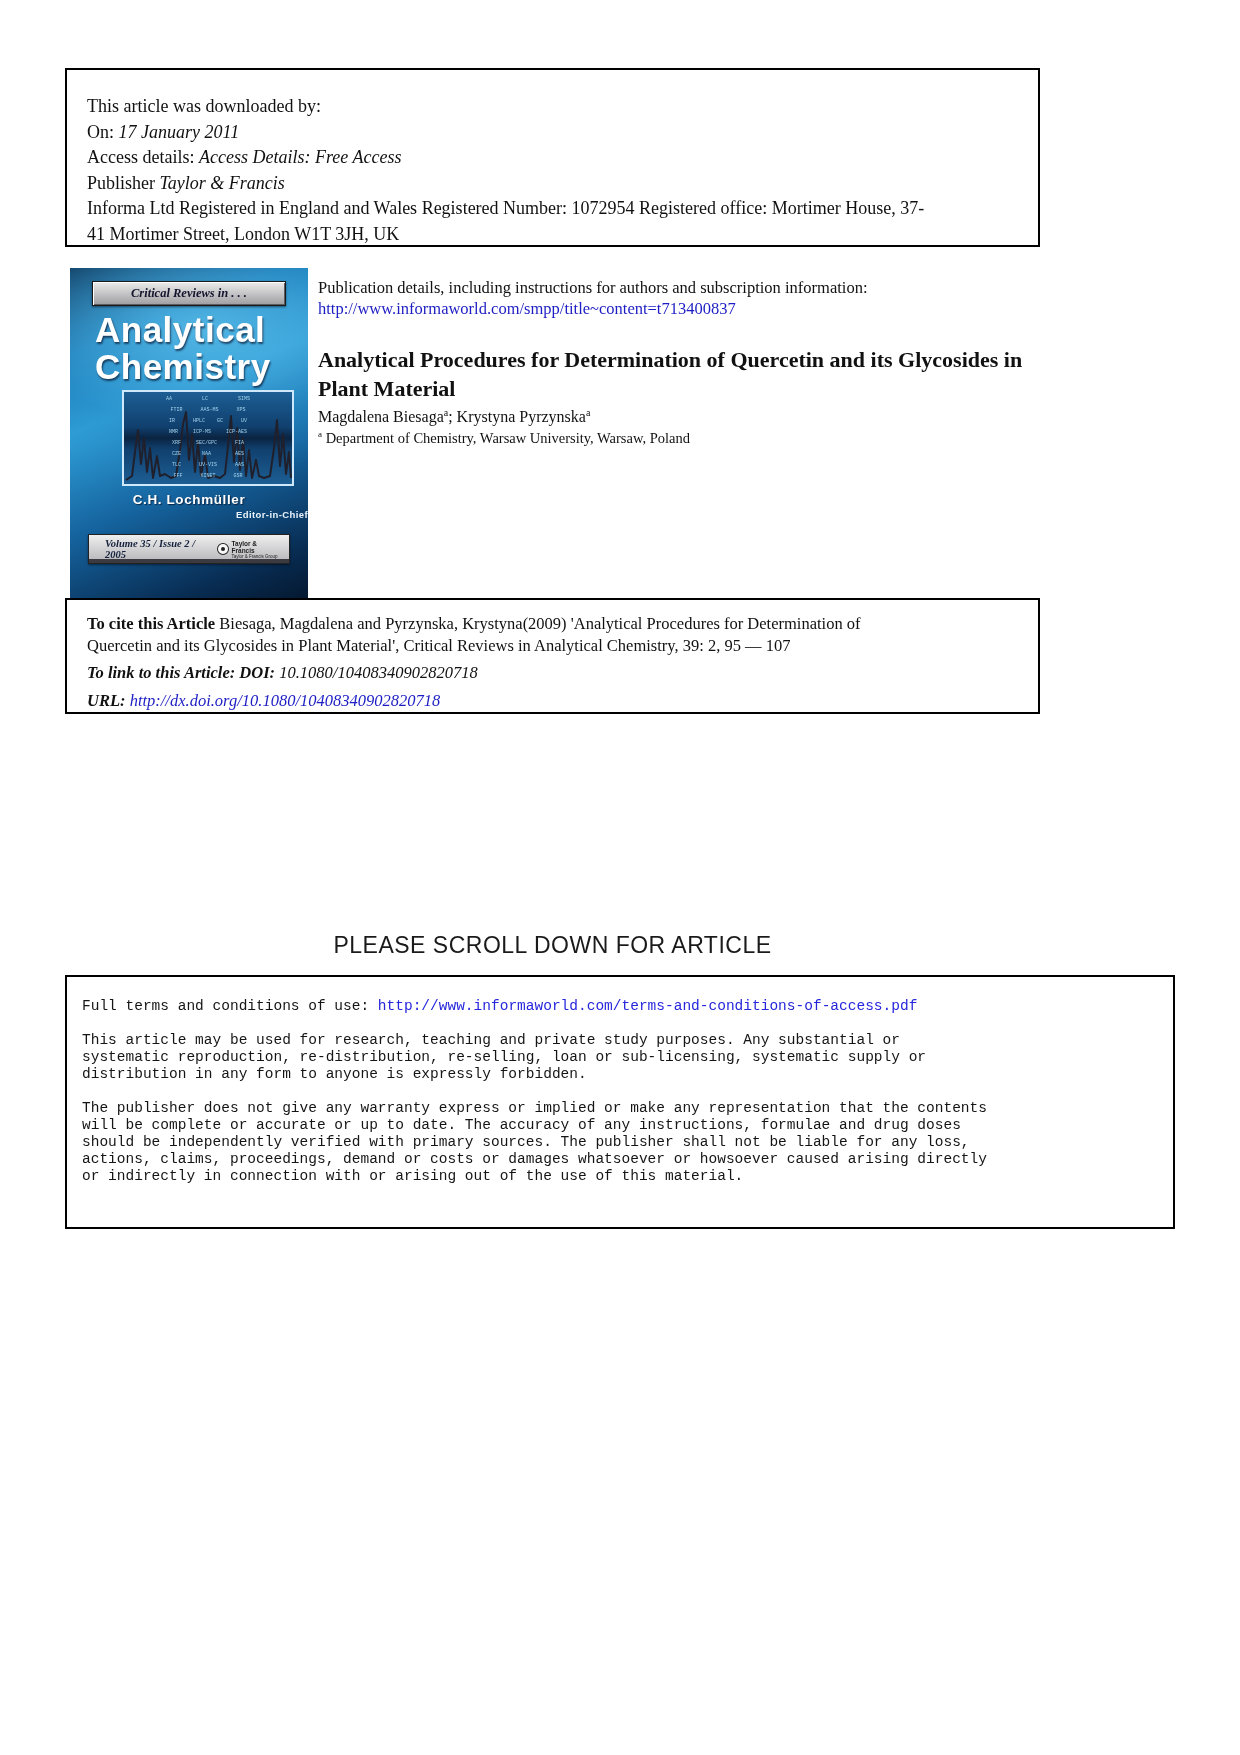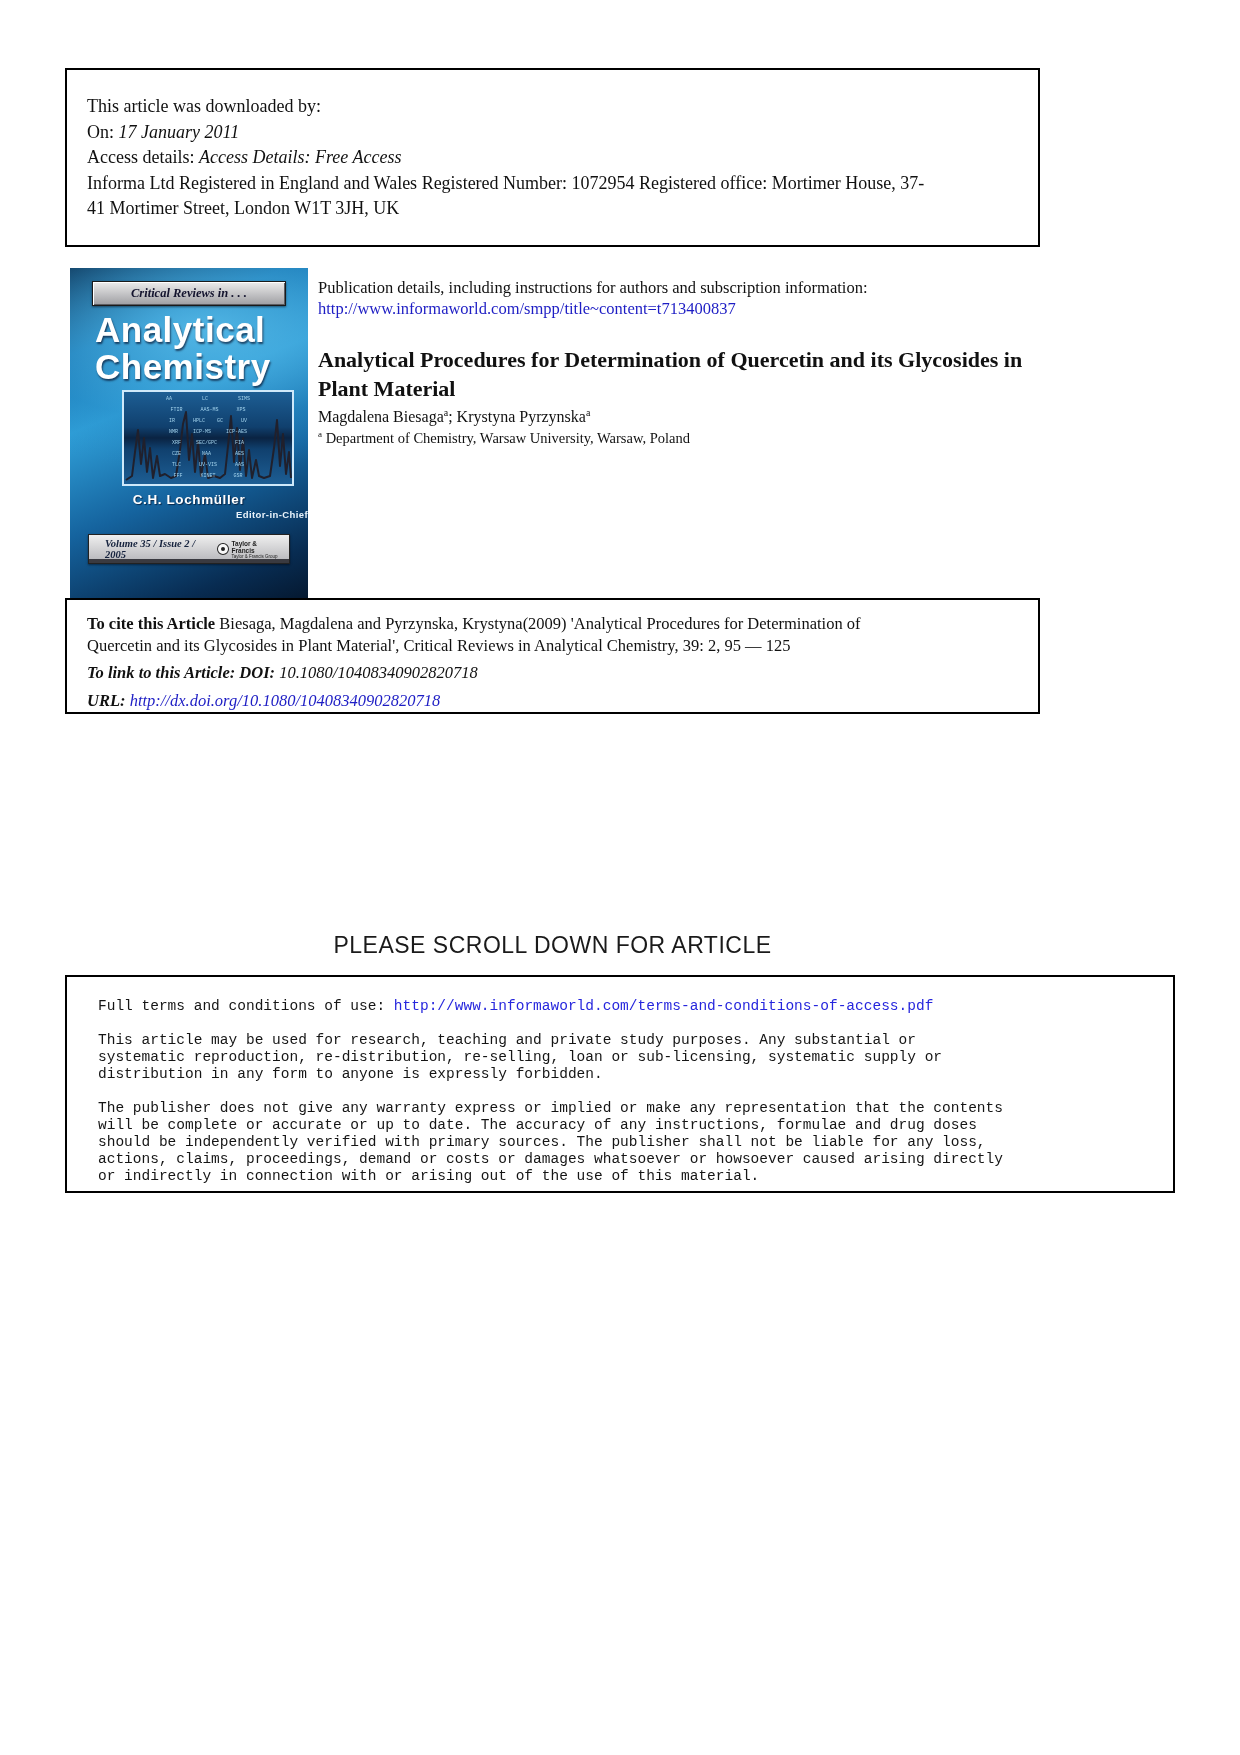--- a/index.html
+++ b/index.html
@@ -107,35 +107,36 @@
 
   
   .scroll-banner {
     position:absolute; left:65px; top:932px; width:975px; text-align:center;
     font-family:"Liberation Sans", sans-serif; font-size:23px; color:#1a1a1a;
     letter-spacing:.5px;
   }
 
   
   .terms-box {
-    left:65px; top:975px; width:1110px; height:218px;
-    padding:21px 31px; font-family:"Liberation Mono", monospace;
+    left:65px; top:975px; width:1110px; height:254px;
+    padding:21px 15px; font-family:"Liberation Mono", monospace;
     font-size:14.5px; line-height:17px; color:#151515;
   }
   .terms-box p { margin:0; }
   .terms-box .gap { margin-top:17px; }
   .mono-link { color:#2626dd; text-decoration:none; }
 </style>
 </head>
 <body>
 
 <div class="box download-box">
   <div>This article was downloaded by:</div>
   <div><span>On: </span><span class="it">17 January 2011</span></div>
   <div><span>Access details: </span><span class="it">Access Details: Free Access</span></div>
+  <div><span>Publisher </span><span class="it">Taylor &amp; Francis</span></div>
   <div class="preline">Informa Ltd Registered in England and Wales Registered Number: 1072954 Registered office: Mortimer House, 37-
 41 Mortimer Street, London W1T 3JH, UK</div>
 </div>
 
 <div class="cover">
   <div class="cover-banner">
       <span>Critical Reviews in . . .</span>
     </div>
   <div class="cover-title t1">Analytical</div>
   <div class="cover-title t2">Chemistry</div>
@@ -170,21 +171,21 @@
   <div class="pub-details">Publication details, including instructions for authors and subscription information:</div>
   <a class="journal-url" href="#">http://www.informaworld.com/smpp/title~content=t713400837</a>
   <div class="article-title preline">Analytical Procedures for Determination of Quercetin and its Glycosides in
 Plant Material</div>
   <div class="authors"><span>Magdalena Biesaga</span><sup>a</sup><span>; </span><span>Krystyna Pyrzynska</span><sup>a</sup></div>
   <div class="affiliation"><sup>a</sup><span> Department of Chemistry, Warsaw University, Warsaw, Poland</span></div>
 </div>
 
 <div class="box cite-box">
   <p class="preline"><span class="b">To cite this Article</span><span> Biesaga, Magdalena and Pyrzynska, Krystyna(2009) 'Analytical Procedures for Determination of
-Quercetin and its Glycosides in Plant Material', Critical Reviews in Analytical Chemistry, 39: 2, 95 — 125</span></p>
+Quercetin and its Glycosides in Plant Material', Critical Reviews in Analytical Chemistry, 39: 2, 95 — 107</span></p>
   <p class="gap"><span class="b">To link to this Article: DOI: </span><span>10.1080/10408340902820718</span></p>
   <p class="gap"><span class="b">URL: </span><a class="cite-link" href="#">http://dx.doi.org/10.1080/10408340902820718</a></p>
 </div>
 
 <div class="scroll-banner">PLEASE SCROLL DOWN FOR ARTICLE</div>
 
 <div class="box terms-box">
   <p><span>Full terms and conditions of use: </span><a class="mono-link" href="#">http://www.informaworld.com/terms-and-conditions-of-access.pdf</a></p>
   <p class="preline gap">This article may be used for research, teaching and private study purposes. Any substantial or
 systematic reproduction, re-distribution, re-selling, loan or sub-licensing, systematic supply or

